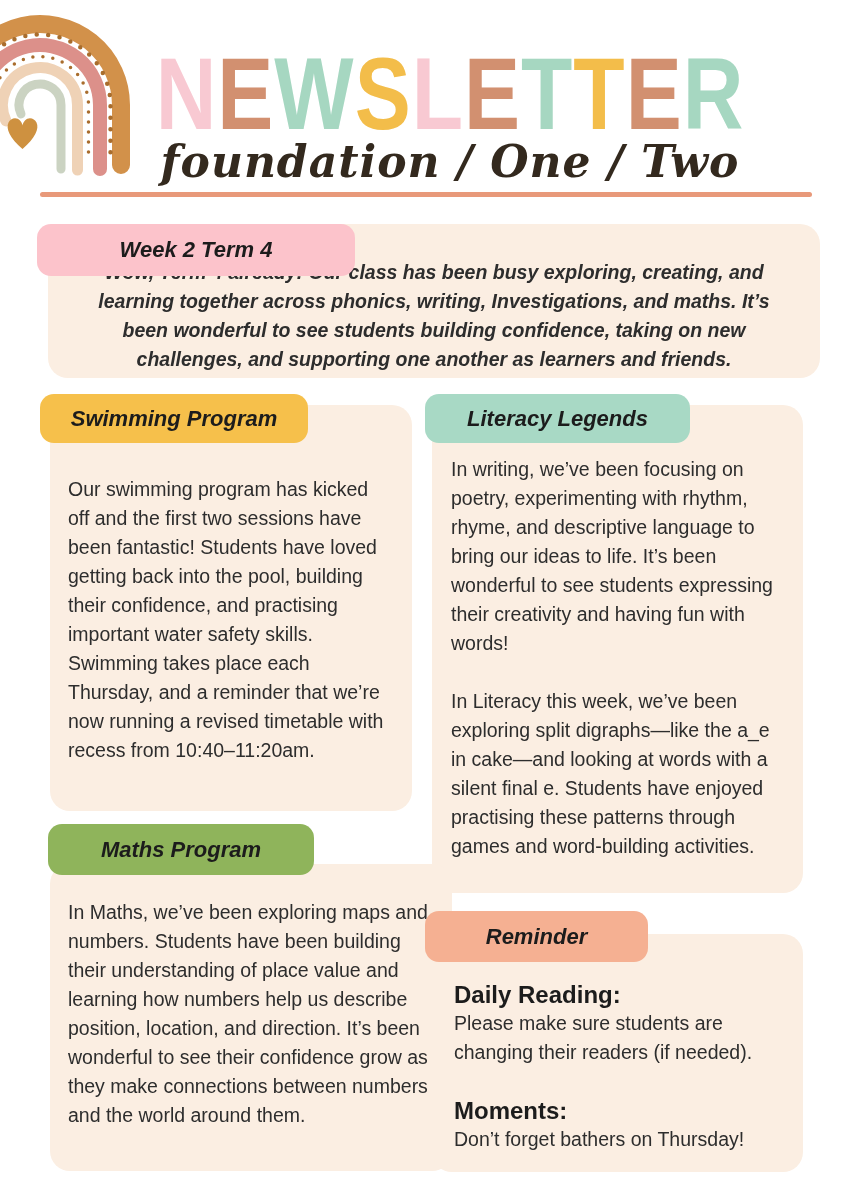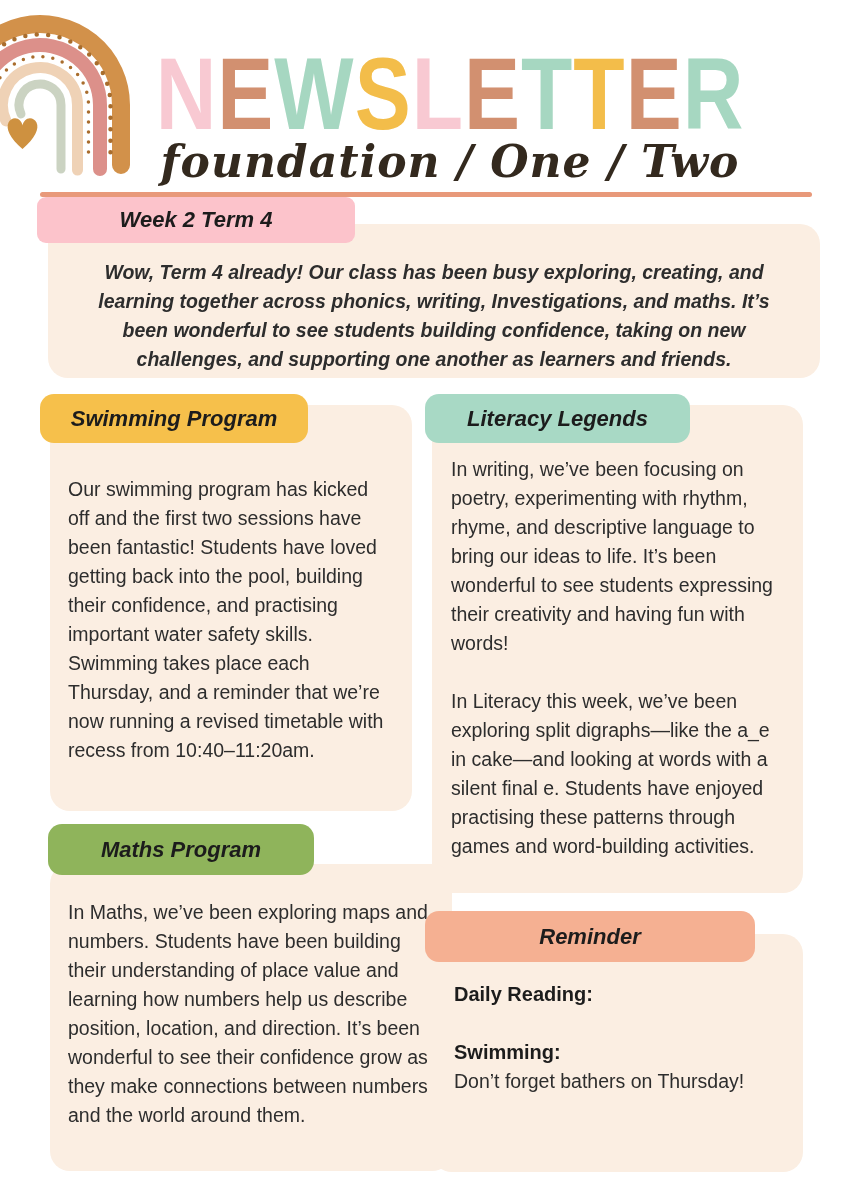--- a/index.html
+++ b/index.html
@@ -37,38 +37,38 @@
     border-radius:14px;
     font-style:italic; font-weight:700; font-size:22px; color:#1c1c1c;
   }
   .card {
     position:absolute; z-index:1;
     background:#fbeee2; border-radius:20px;
     box-sizing:border-box;
   }
   .card p { margin:0; font-size:19.5px; line-height:29px; color:#2d2d2d; }
 
-  .banner-intro    { left:37px;  top:197px; width:318px; height:46px;border-radius:9px; }
+  .banner-intro    { left:37px;  top:224px; width:318px; height:52px; }
   .card-intro      { left:48px;  top:224px; width:772px; height:154px; padding:34px 38px 0; text-align:center; }
   .card-intro p    { font-style:italic;font-weight:bold; }
 
   .banner-swimming { left:40px;  top:394px; width:268px; height:49px; }
   .card-swimming   { left:50px;  top:405px; width:362px; height:406px; padding:70px 20px 0 18px; }
 
   .banner-literacy { left:425px; top:394px; width:265px; height:49px; }
   .card-literacy   { left:432px; top:405px; width:371px; height:488px; padding:50px 16px 0 19px; }
   .card-literacy p + p { margin-top:29px; }
 
   .banner-maths    { left:48px;  top:824px; width:266px; height:51px; }
   .card-maths      { left:50px;  top:864px; width:402px; height:307px; padding:34px 14px 0 18px; }
 
-  .banner-reminder { left:425px; top:911px; width:330px; height:51px;justify-content:center; }
+  .banner-reminder { left:425px; top:911px; width:223px; height:51px;justify-content:center; }
   .card-reminder   { left:432px; top:934px; width:371px; height:238px; padding:46px 16px 0 22px; }
   .reminder-item + .reminder-item { margin-top:29px; }
-  .reminder-label  { display:block; font-weight:700; font-size:20px; line-height:29px; color:#1c1c1c; }
+  .reminder-label  { display:block; font-weight:700; font-size:24px; line-height:29px; color:#1c1c1c; }
   .reminder-text   { font-size:19.5px; line-height:29px; }
 </style>
 </head>
 <body>
 
 <div class="page">
 
   <svg class="rainbow" viewBox="0 0 240 200" width="240" height="200">
     <g fill="none" stroke-linecap="round">
       <path d="M-33.4 139.3 A81 81 0 1 1 121 105 L121 165" stroke="#D2914A" stroke-width="18"></path>
@@ -115,20 +115,21 @@
   <div class="card card-maths" style="background-color: rgb(251, 238, 226);">
     <p>In Maths, we’ve been exploring maps and numbers. Students have been building their understanding of place value and learning how numbers help us describe position, location, and direction. It’s been wonderful to see their confidence grow as they make connections between numbers and the world around them.</p>
   </div>
 
   <div class="banner banner-reminder" style="background-color: rgb(245, 176, 146);">
     <span>Reminder</span>
   </div>
   <div class="card card-reminder" style="background-color: rgb(251, 238, 226);">
     <div class="reminder-item">
       <span class="reminder-label">Daily Reading:</span>
+      <span class="reminder-text">Please make sure students are changing their readers (if needed).</span>
     </div>
     <div class="reminder-item">
-      <span class="reminder-label">Swimming:</span>
+      <span class="reminder-label">Moments:</span>
       <span class="reminder-text">Don’t forget bathers on Thursday!</span>
     </div>
   </div>
 
 </div>
 
 </body></html>

